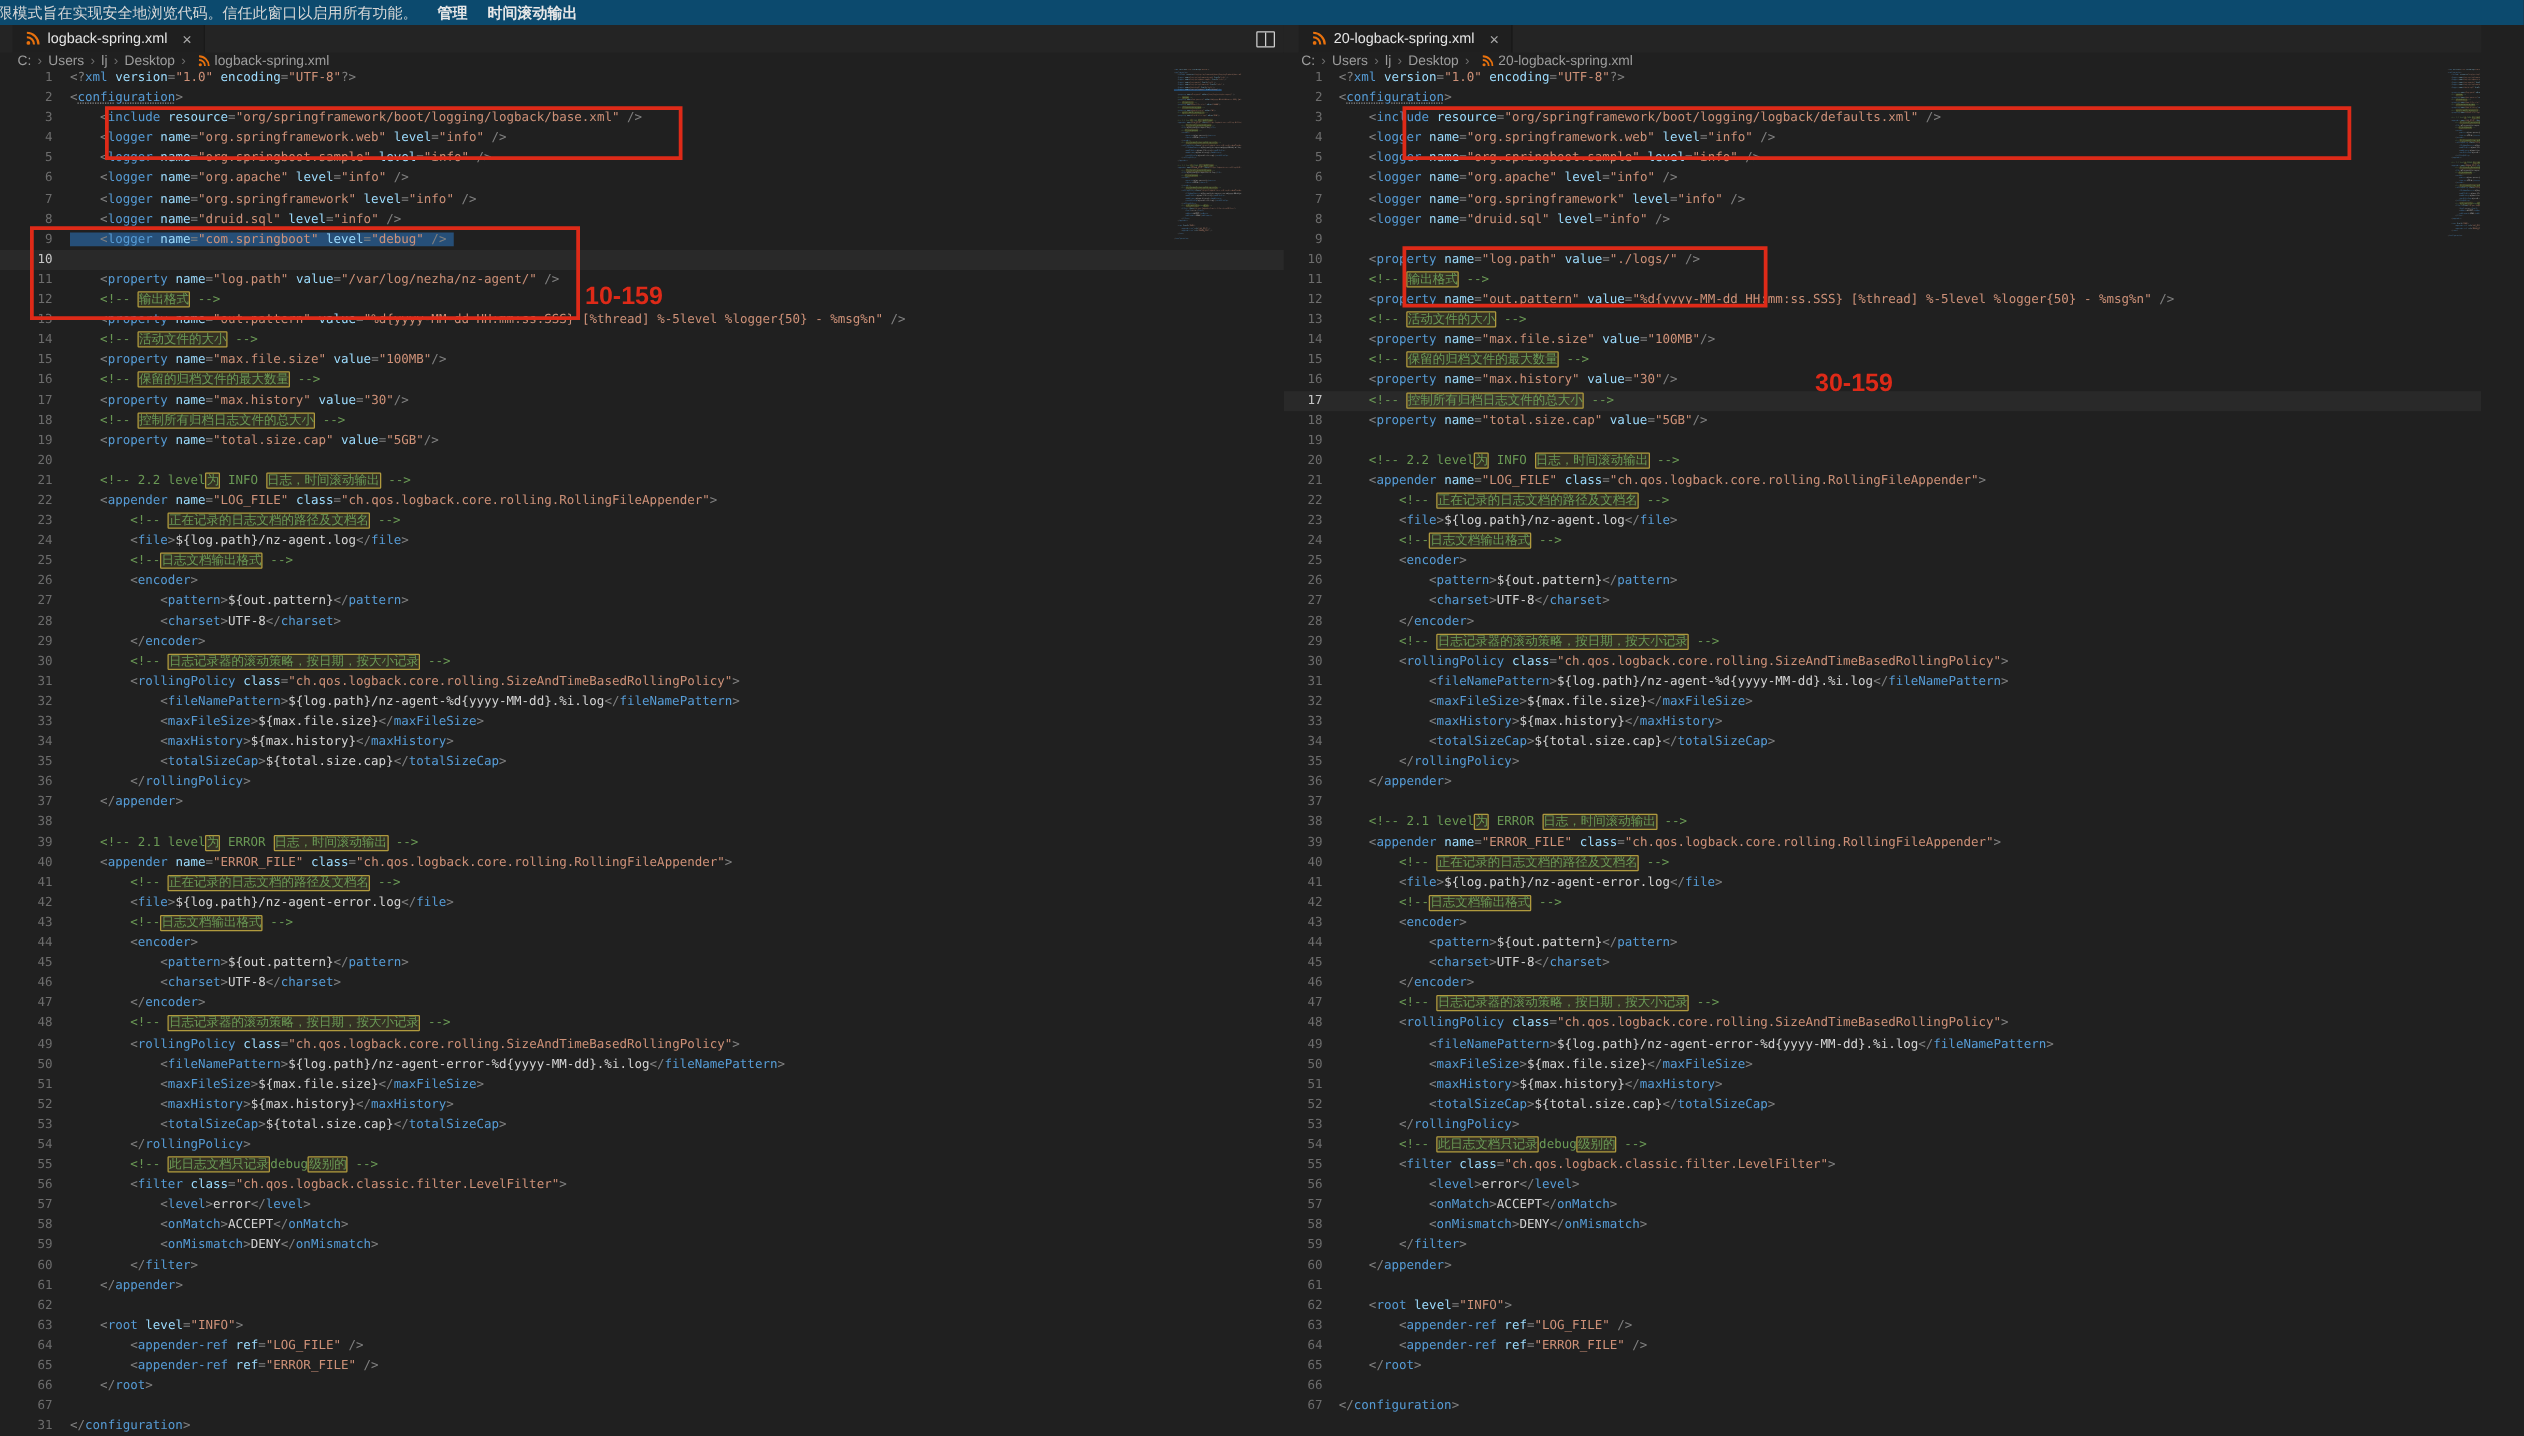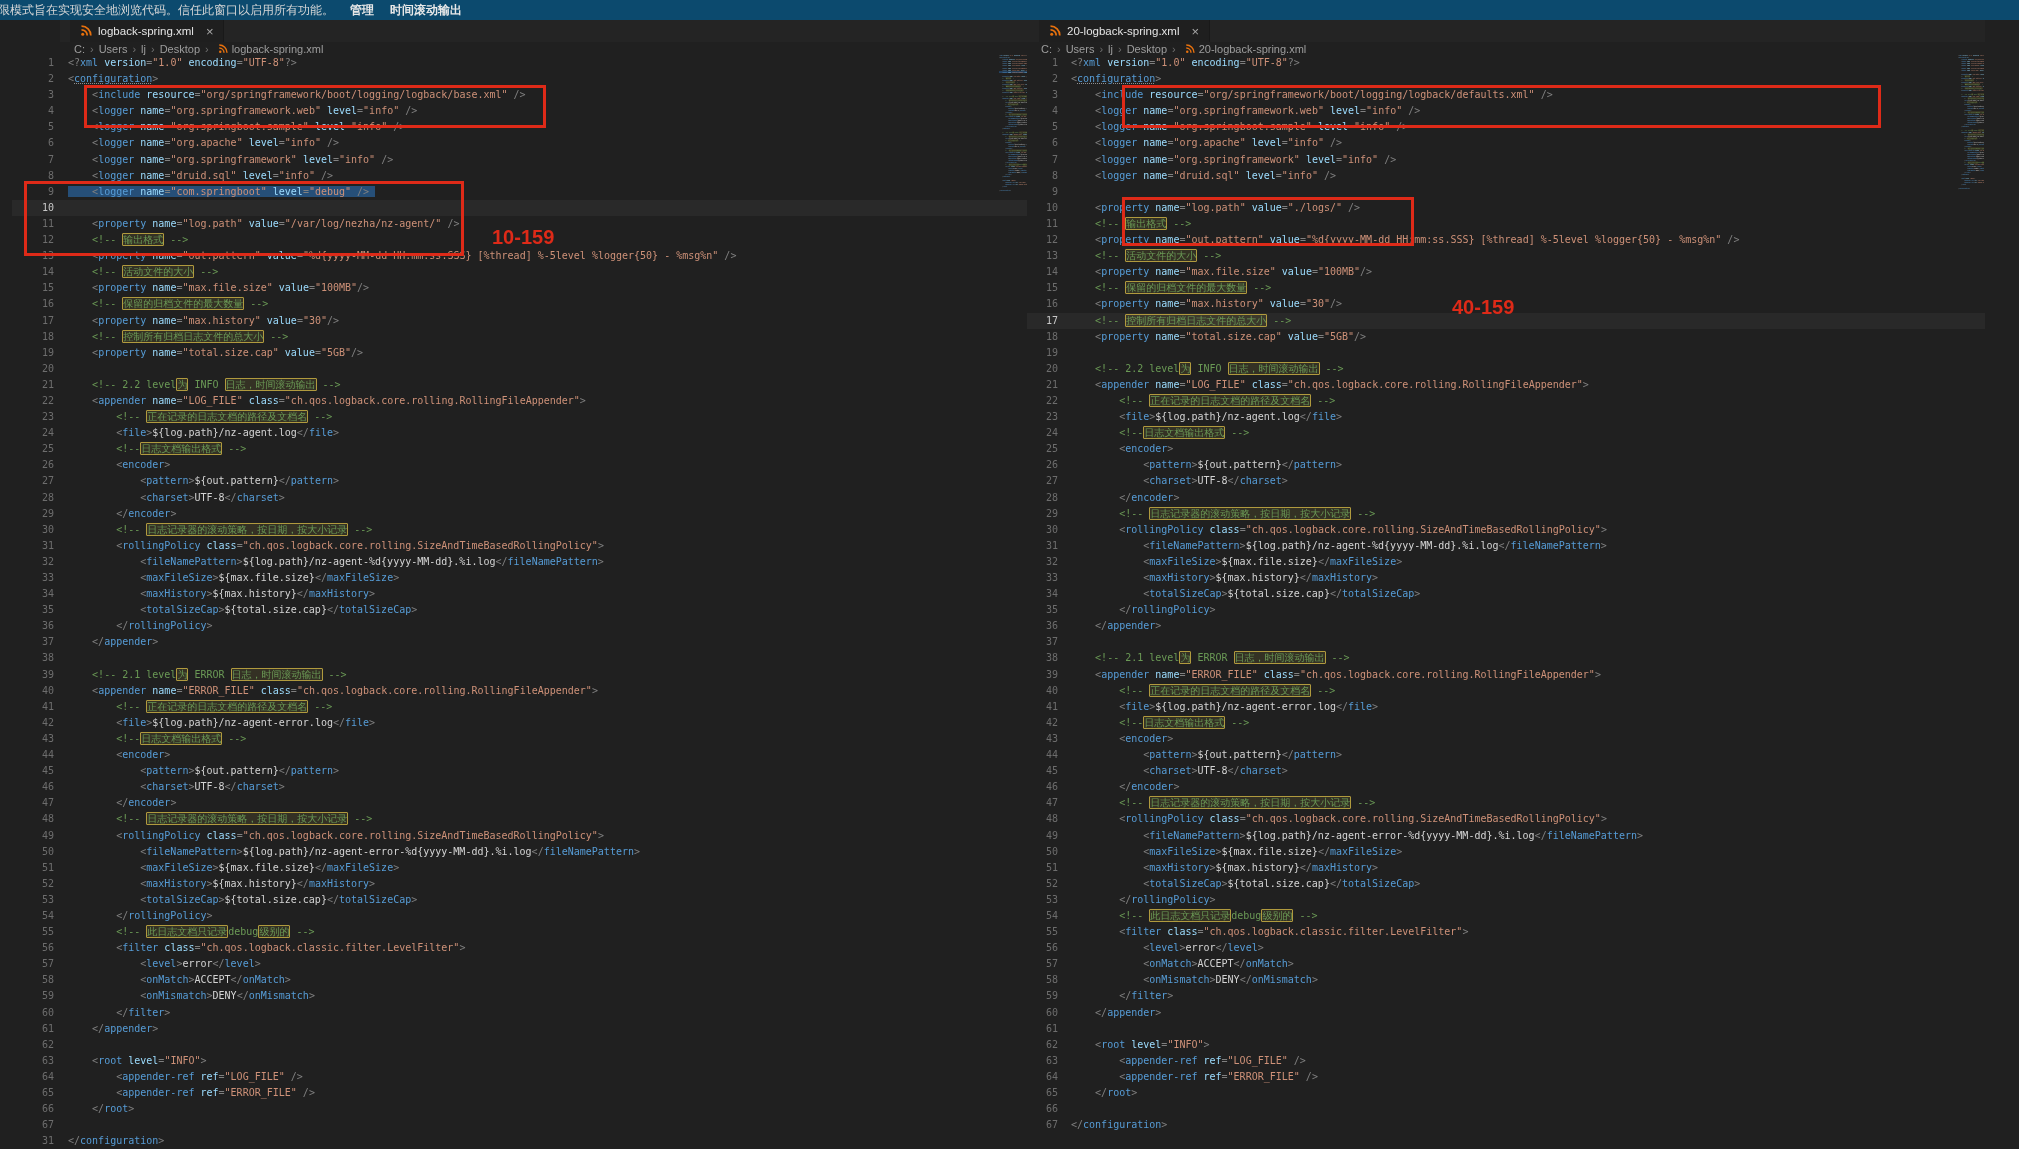--- a/index.html
+++ b/index.html
@@ -4,21 +4,21 @@
 <style>
   html,body{margin:0;padding:0;width:2019px;height:1149px;overflow:hidden;background:#202020;
     font-family:"Liberation Sans",sans-serif;}
   
   .banner{position:absolute;left:0;top:0;width:100%;height:20px;background:#0c4a6e;
     display:flex;align-items:center;font-size:12px;color:#d6d6d6;white-space:nowrap;}
   .banner-msg{margin-left:-2px;}
   .banner-link{color:#e8e8e8;margin-left:16px;cursor:pointer;font-weight:bold;}
   
   .group{position:absolute;top:20px;height:1129px;background:#202020;}
-  .group.left{left:12px;width:1060px;border-right:1px solid #151515;padding-left:48px;}
+  .group.left{left:0;width:1060px;border-right:1px solid #151515;}
   .group.right{left:1027px;width:958px;}
   .tabbar{height:22px;background:#242424;display:flex;align-items:stretch;position:relative;}
   .tab{display:flex;align-items:center;gap:6px;background:#1f1f1f;color:#e4e4e4;font-size:11.5px;
     padding:0 10px 0 10px;margin-left:10px;border-right:1px solid #191919;cursor:pointer;}
   .group.right .tab{margin-left:12px;}
   .tab .close{color:#a8a8a8;font-size:13px;margin-left:6px;cursor:pointer;}
   .tab-actions{position:absolute;right:8px;top:0;height:22px;display:flex;align-items:center;gap:14px;color:#cfcfcf;}
   .split-icon{width:13px;height:11px;border:1px solid #cfcfcf;border-radius:1px;position:relative;display:inline-block;cursor:pointer;}
   .split-icon::after{content:"";position:absolute;left:6px;top:0;bottom:0;width:1px;background:#cfcfcf;}
   .ellipsis{font-size:15px;letter-spacing:1px;cursor:pointer;line-height:10px;}
@@ -805,16 +805,16 @@
         <div class="mrow">        <span class="pu">&lt;</span><span class="tg">appender-ref</span> <span class="at">ref</span><span class="pu">=</span><span class="st">"ERROR_FILE"</span> </div>
         <div class="mrow">    <span class="pu">&lt;/</span><span class="tg">root</span><span class="pu">&gt;</span></div>
         <div class="mrow"></div>
         <div class="mrow"><span class="pu">&lt;/</span><span class="tg">configuration</span><span class="pu">&gt;</span></div>
       </div>
     </div>
 </div>
 
 <div class="redbox" style="left: 84px; top: 85px; width: 456px; height: 37px;"></div>
 <div class="redbox" style="left: 24px; top: 181px; width: 434px; height: 69px;"></div>
-<div class="redlabel" style="left: 468px; top: 226px; margin-left: 24px;">10-159</div>
+<div class="redlabel" style="left: 468px; top: 226px;">10-159</div>
 <div class="redbox" style="left: 1122px; top: 85px; width: 753px; height: 37px;"></div>
 <div class="redbox" style="left: 1122px; top: 197px; width: 286px; height: 43px;"></div>
-<div class="redlabel" style="left: 1452px; top: 296px;">40-159</div>
+<div class="redlabel" style="left: 1452px; top: 296px;">30-159</div>
 
 </body></html>

